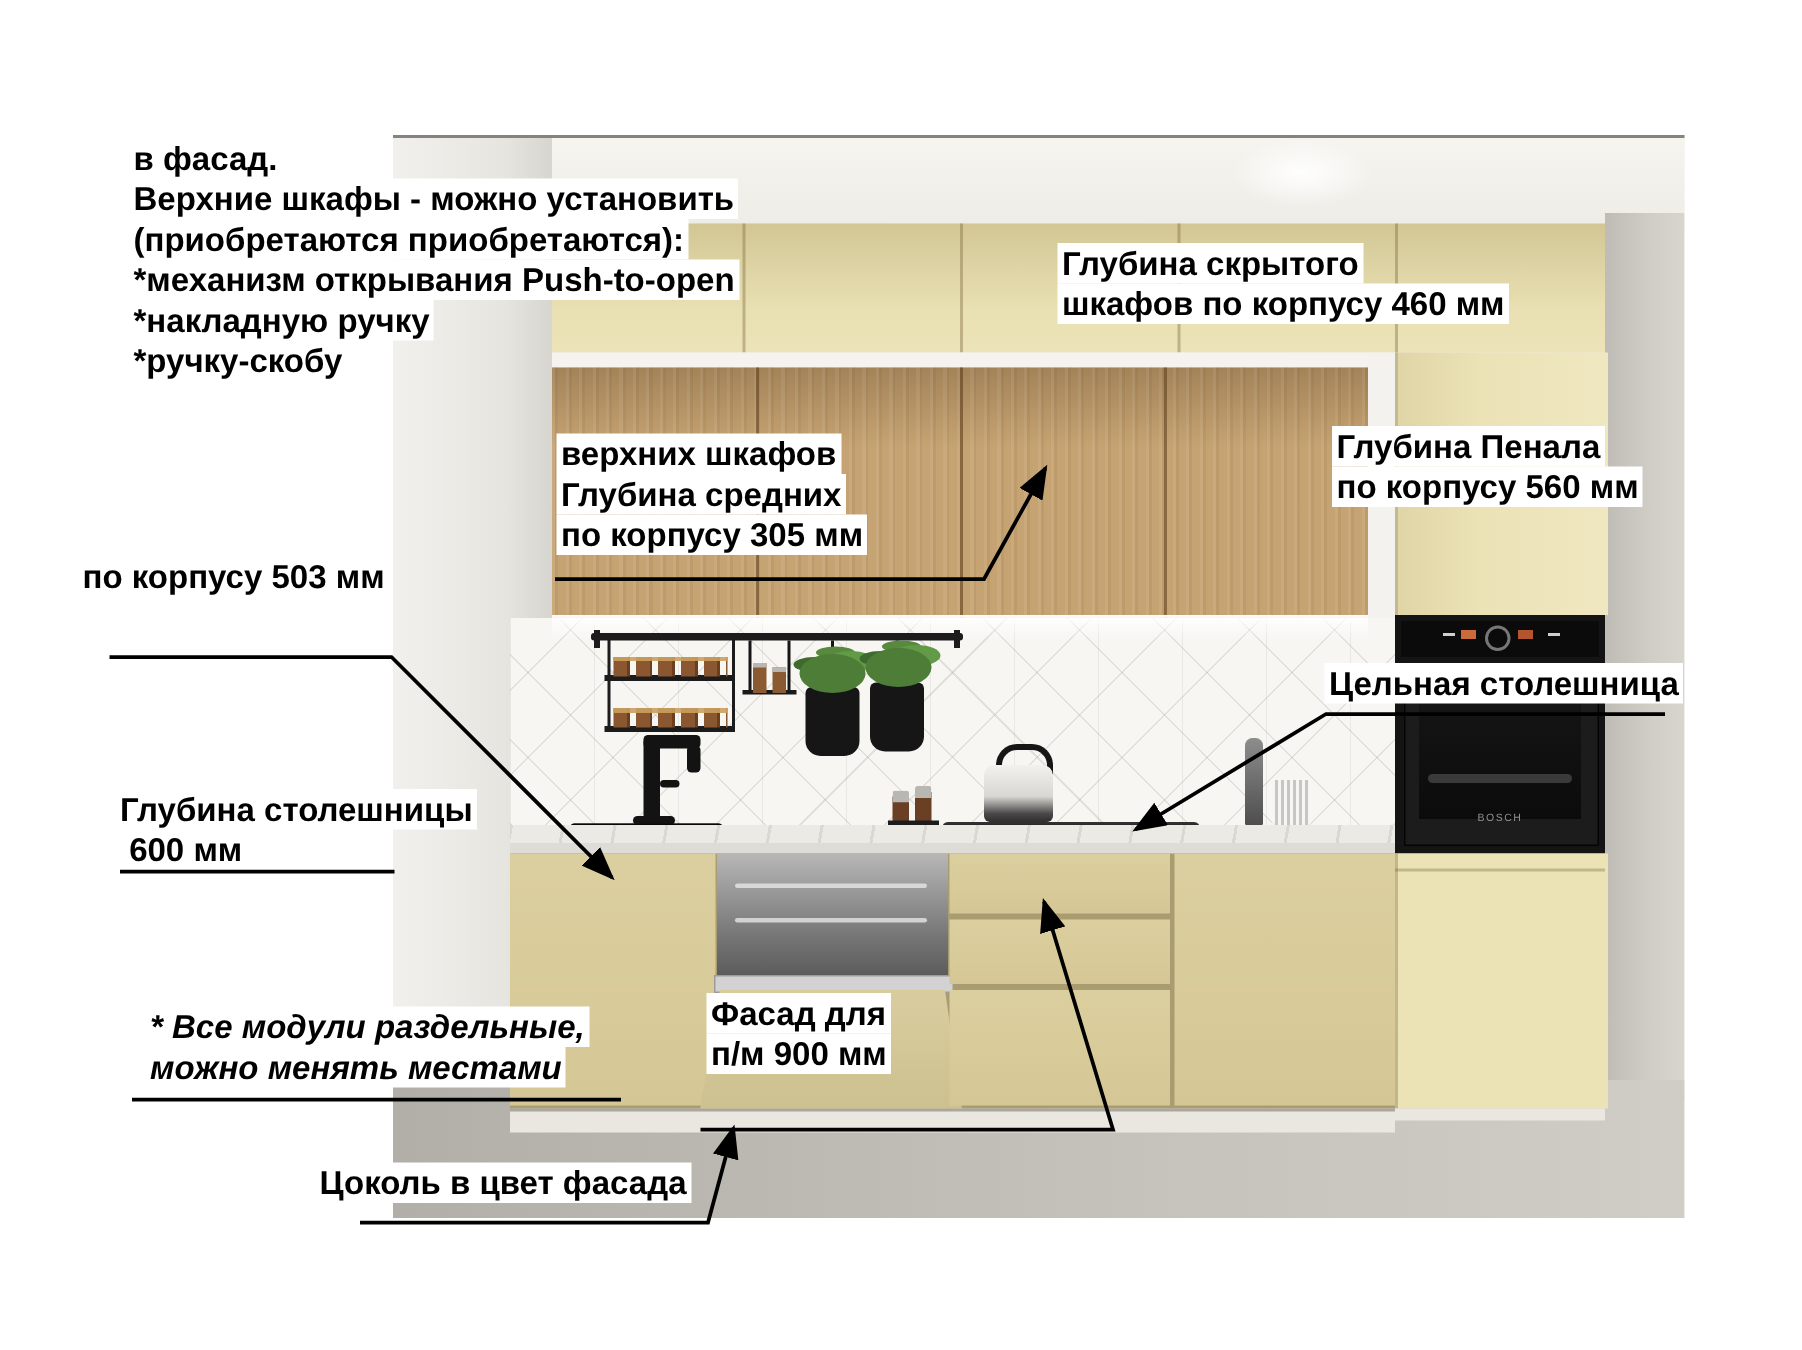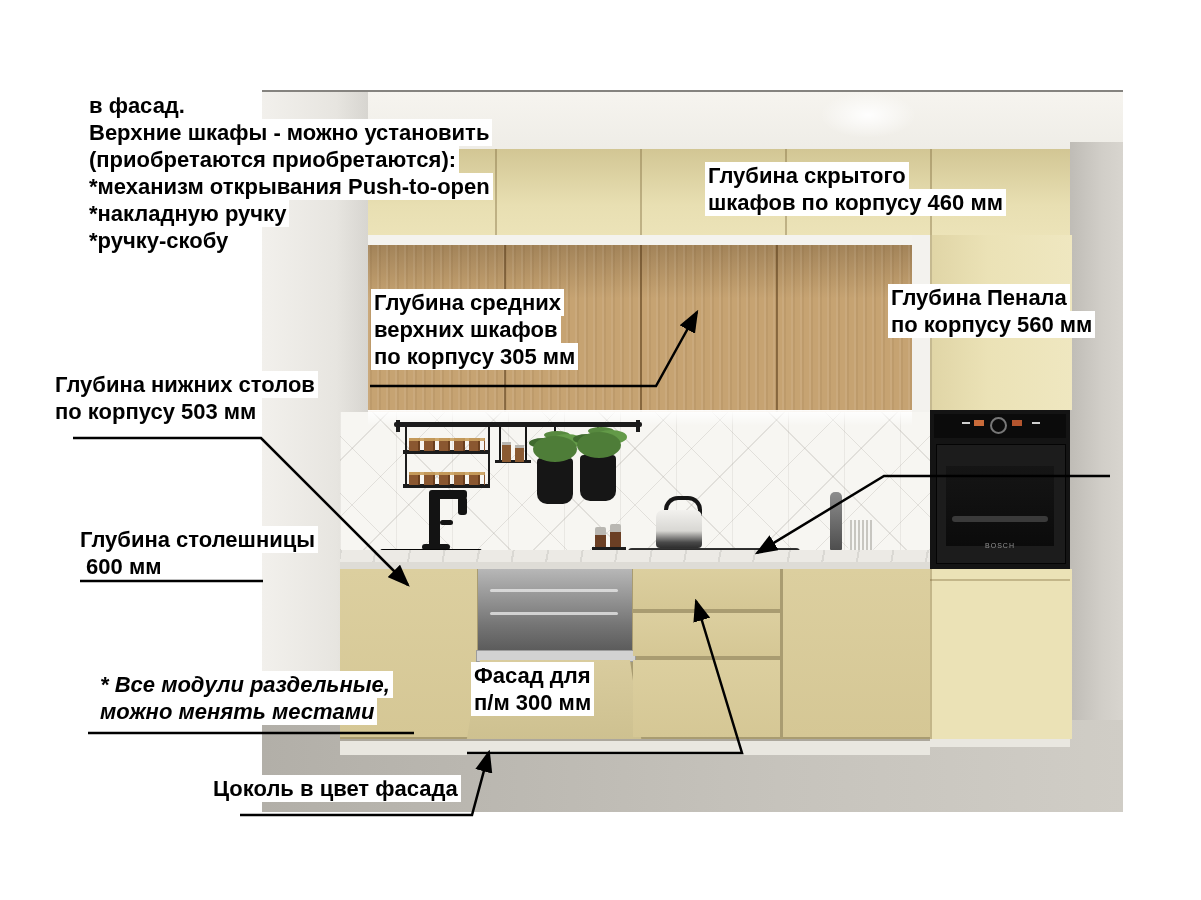--- a/index.html
+++ b/index.html
@@ -204,43 +204,45 @@
     <span class="line">(приобретаются приобретаются):</span>
     <span class="line">*механизм открывания Push-to-open</span>
     <span class="line">*накладную ручку</span>
     <span class="line">*ручку-скобу</span>
   </div>
   <div class="label" style="left:705px;top:162px">
     <span class="line">Глубина скрытого</span>
     <span class="line">шкафов по корпусу 460 мм</span>
   </div>
   <div class="label" style="left:371px;top:289px">
+    <span class="line">верхних шкафов</span>
     <span class="line">Глубина средних</span>
-    <span class="line">верхних шкафов</span>
     <span class="line">по корпусу 305 мм</span>
   </div>
   <div class="label" style="left:888px;top:284px">
     <span class="line">Глубина Пенала</span>
     <span class="line">по корпусу 560 мм</span>
   </div>
   <div class="label" style="left:52px;top:371px">
-    <span class="line">Глубина нижних столов</span>
     <span class="line">по корпусу 503 мм</span>
+  </div>
+  <div class="label" style="left:883px;top:442px">
+    <span class="line">Цельная столешница</span>
   </div>
   <div class="label" style="left:77px;top:526px">
     <span class="line">Глубина столешницы</span>
     <span class="line"> 600 мм</span>
   </div>
   <div class="label it" style="left:97px;top:671px">
     <span class="line">* Все модули раздельные,</span>
     <span class="line">можно менять местами</span>
   </div>
   <div class="label" style="left:471px;top:662px">
     <span class="line">Фасад для</span>
-    <span class="line">п/м 300 мм</span>
+    <span class="line">п/м 900 мм</span>
   </div>
   <div class="label" style="left:210px;top:775px">
     <span class="line">Цоколь в цвет фасада</span>
   </div>
 
   <svg class="arrows" width="1201" height="900">
     <defs>
       <marker id="arr" markerWidth="9" markerHeight="7" refX="8" refY="3.5" orient="auto">
         <path d="M0,0 L9,3.5 L0,7 z" fill="#000"></path>
       </marker>

